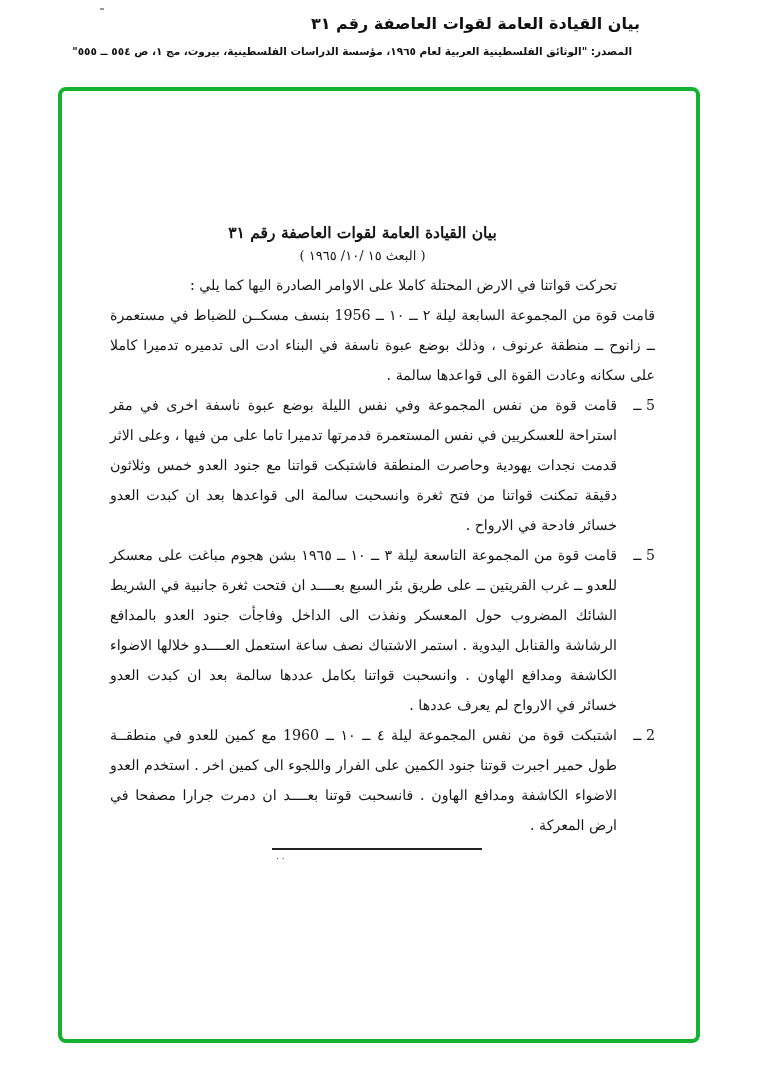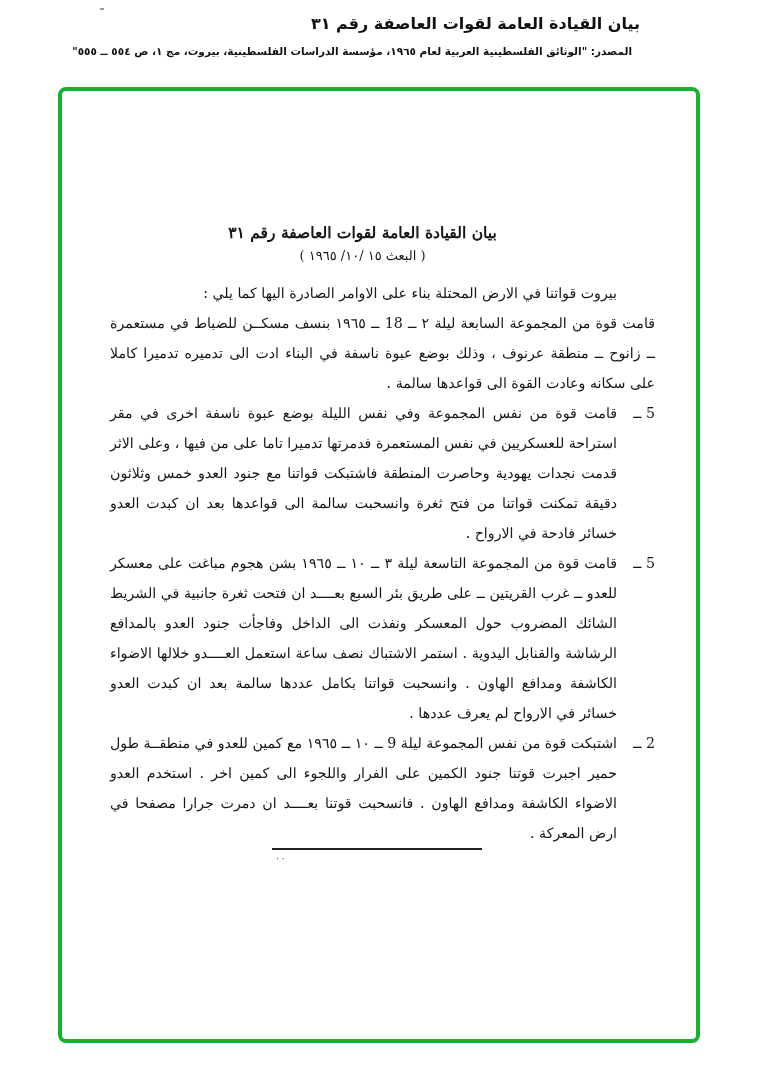--- a/index.html
+++ b/index.html
@@ -31,21 +31,21 @@
       direction: rtl; text-align: justify;
       font-family: "DejaVu Serif", serif; font-size: 14.2px; line-height: 30px;
       color: #151515;
     }
     .doc-title {
       text-align: center; font-weight: bold; font-size: 15.5px; line-height: 26px;
       margin-right: 40px;
     }
     .doc-date {
       text-align: center; font-size: 13px; line-height: 20px; margin-right: 40px;
-      margin-bottom: 12px;
+      margin-bottom: 4px;
     }
     .intro { padding-right: 38px; text-align: right; }
     .item { display: flex; flex-direction: row; }
     .item-num { width: 38px; flex: none; text-align: right; white-space: nowrap; }
     .item-text { flex: 1; text-align: justify; }
     .footer-rule {
       position: absolute; left: 272px; top: 848px; width: 210px; height: 2px; background: #222;
     }
     .footer-dots {
       position: absolute; left: 276px; top: 854px; font-size: 9px; color: #333;
@@ -56,33 +56,33 @@
 
 <div class="stray-mark"></div>
 <div class="header-title">بيان القيادة العامة لقوات العاصفة رقم ٣١</div>
 <div class="header-source">المصدر: "الوثائق الفلسطينية العربية لعام ١٩٦٥، مؤسسة الدراسات الفلسطينية، بيروت، مج ١، ص ٥٥٤ ــ ٥٥٥"</div>
 
 <div class="frame" style="border-color: rgb(20, 178, 46);"></div>
 
 <div class="doc">
   <div class="doc-title">بيان القيادة العامة لقوات العاصفة رقم ٣١</div>
   <div class="doc-date">( البعث ١٥ /١٠/ ١٩٦٥ )</div>
-  <div class="intro">بيروت قواتنا في الارض المحتلة بناء على الاوامر الصادرة اليها كما يلي :</div>
+  <div class="intro">تحركت قواتنا في الارض المحتلة كاملا على الاوامر الصادرة اليها كما يلي :</div>
 
   <div class="item">
-    <span class="item-text">قامت قوة من المجموعة السابعة ليلة ٢ ــ 18 ــ ١٩٦٥ بنسف مسكــن للضباط في مستعمرة ــ زانوح ــ منطقة عرنوف ، وذلك بوضع عبوة ناسفة في البناء ادت الى تدميره تدميرا كاملا على سكانه وعادت القوة الى قواعدها سالمة .</span>
+    <span class="item-text">قامت قوة من المجموعة السابعة ليلة ٢ ــ ١٠ ــ 1956 بنسف مسكــن للضباط في مستعمرة ــ زانوح ــ منطقة عرنوف ، وذلك بوضع عبوة ناسفة في البناء ادت الى تدميره تدميرا كاملا على سكانه وعادت القوة الى قواعدها سالمة .</span>
   </div>
   <div class="item">
     <span class="item-num">5 ــ</span>
     <span class="item-text">قامت قوة من نفس المجموعة وفي نفس الليلة بوضع عبوة ناسفة اخرى في مقر استراحة للعسكريين في نفس المستعمرة فدمرتها تدميرا تاما على من فيها ، وعلى الاثر قدمت نجدات يهودية وحاصرت المنطقة فاشتبكت قواتنا مع جنود العدو خمس وثلاثون دقيقة تمكنت قواتنا من فتح ثغرة وانسحبت سالمة الى قواعدها بعد ان كبدت العدو خسائر فادحة في الارواح .</span>
   </div>
   <div class="item">
     <span class="item-num">5 ــ</span>
     <span class="item-text">قامت قوة من المجموعة التاسعة ليلة ٣ ــ ١٠ ــ ١٩٦٥ بشن هجوم مباغت على معسكر للعدو ــ غرب القريتين ــ على طريق بئر السبع بعــــد ان فتحت ثغرة جانبية في الشريط الشائك المضروب حول المعسكر ونفذت الى الداخل وفاجأت جنود العدو بالمدافع الرشاشة والقنابل اليدوية . استمر الاشتباك نصف ساعة استعمل العــــدو خلالها الاضواء الكاشفة ومدافع الهاون . وانسحبت قواتنا بكامل عددها سالمة بعد ان كبدت العدو خسائر في الارواح لم يعرف عددها .</span>
   </div>
   <div class="item">
     <span class="item-num">2 ــ</span>
-    <span class="item-text">اشتبكت قوة من نفس المجموعة ليلة 9 ــ ١٠ ــ ١٩٦٥ مع كمين للعدو في منطقــة طول حمير اجبرت قوتنا جنود الكمين على الفرار واللجوء الى كمين اخر . استخدم العدو الاضواء الكاشفة ومدافع الهاون . فانسحبت قوتنا بعــــد ان دمرت جرارا مصفحا في ارض المعركة .</span>
+    <span class="item-text">اشتبكت قوة من نفس المجموعة ليلة ٤ ــ ١٠ ــ 1960 مع كمين للعدو في منطقــة طول حمير اجبرت قوتنا جنود الكمين على الفرار واللجوء الى كمين اخر . استخدم العدو الاضواء الكاشفة ومدافع الهاون . فانسحبت قوتنا بعــــد ان دمرت جرارا مصفحا في ارض المعركة .</span>
   </div>
 </div>
 
 <div class="footer-rule"></div>
 <div class="footer-dots">· ·</div>
 
 </body></html>

